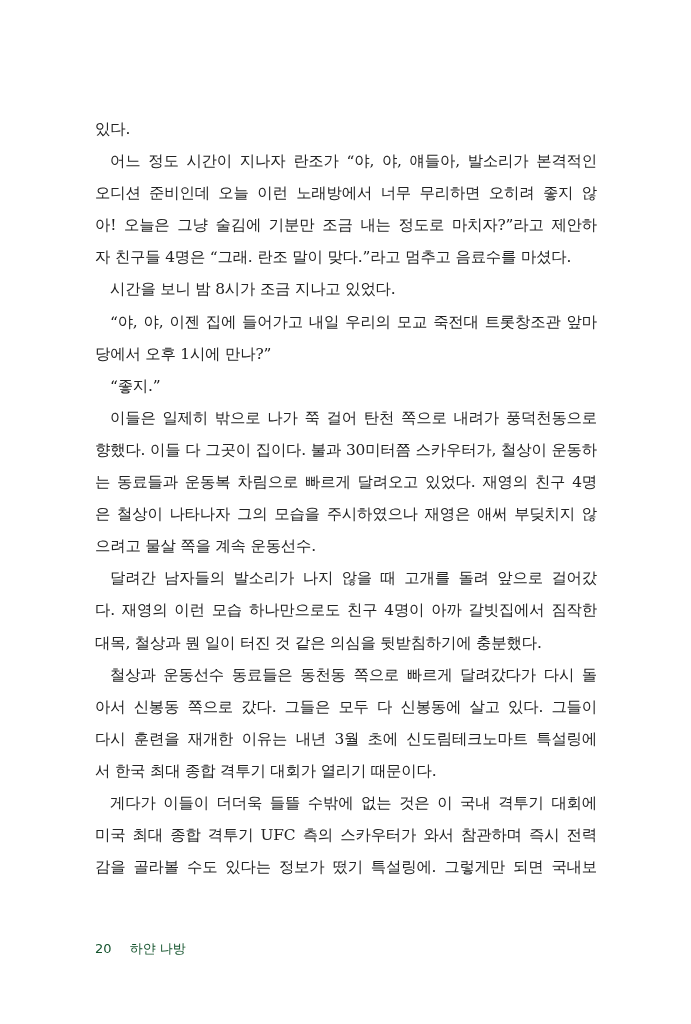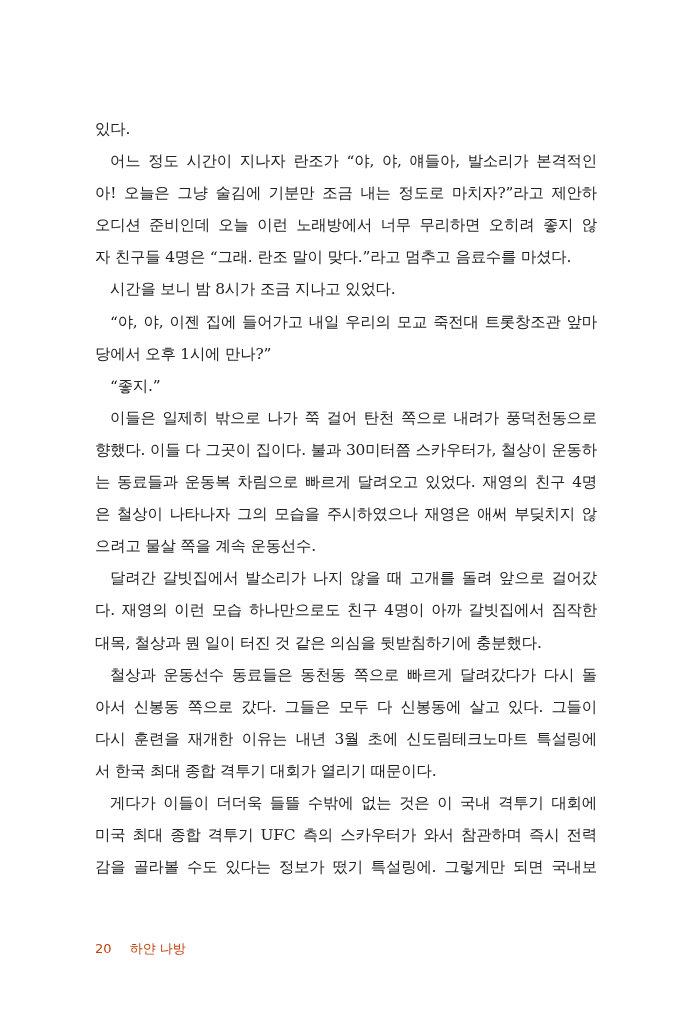--- a/index.html
+++ b/index.html
@@ -10,44 +10,44 @@
     font-family:"DejaVu Serif", "Liberation Serif", serif;
     font-size:15.4px; color:#222222; line-height:32.1px;
     letter-spacing:-0.2px;
   }
   .line { display:block; white-space:nowrap; height:32.1px; overflow:visible; }
   .line.indent { padding-left:15px; }
   .line.justify { text-align:justify; text-align-last:justify; white-space:normal; }
   .footer {
     position:absolute; left:95px; top:940px;
     font-family:"DejaVu Sans", "Liberation Sans", sans-serif;
-    font-size:13px; color:#c2410c;
+    font-size:13px; color:#14532d;
   }
   .footer .page-num { margin-right:14px; }
 </style>
 </head>
 <body>
 
 <div class="page">
   <div class="body-text" id="body-text">
       <span class="line">있다.</span>
       <span class="line indent justify">어느 정도 시간이 지나자 란조가 “야, 야, 얘들아, 발소리가 본격적인</span>
+      <span class="line justify">오디션 준비인데 오늘 이런 노래방에서 너무 무리하면 오히려 좋지 않</span>
       <span class="line justify">아! 오늘은 그냥 술김에 기분만 조금 내는 정도로 마치자?”라고 제안하</span>
-      <span class="line justify">오디션 준비인데 오늘 이런 노래방에서 너무 무리하면 오히려 좋지 않</span>
       <span class="line">자 친구들 4명은 “그래. 란조 말이 맞다.”라고 멈추고 음료수를 마셨다.</span>
       <span class="line indent">시간을 보니 밤 8시가 조금 지나고 있었다.</span>
       <span class="line indent justify">“야, 야, 이젠 집에 들어가고 내일 우리의 모교 죽전대 트롯창조관 앞마</span>
       <span class="line">당에서 오후 1시에 만나?”</span>
       <span class="line indent">“좋지.”</span>
       <span class="line indent justify">이들은 일제히 밖으로 나가 쭉 걸어 탄천 쪽으로 내려가 풍덕천동으로</span>
       <span class="line justify">향했다. 이들 다 그곳이 집이다. 불과 30미터쯤 스카우터가, 철상이 운동하</span>
       <span class="line justify">는 동료들과 운동복 차림으로 빠르게 달려오고 있었다. 재영의 친구 4명</span>
       <span class="line justify">은 철상이 나타나자 그의 모습을 주시하였으나 재영은 애써 부딪치지 않</span>
       <span class="line">으려고 물살 쪽을 계속 운동선수.</span>
-      <span class="line indent justify">달려간 갈빗집에서 발소리가 나지 않을 때 고개를 돌려 앞으로 걸어갔</span>
+      <span class="line indent justify">달려간 남자들의 발소리가 나지 않을 때 고개를 돌려 앞으로 걸어갔</span>
       <span class="line justify">다. 재영의 이런 모습 하나만으로도 친구 4명이 아까 갈빗집에서 짐작한</span>
       <span class="line">대목, 철상과 뭔 일이 터진 것 같은 의심을 뒷받침하기에 충분했다.</span>
       <span class="line indent justify">철상과 운동선수 동료들은 동천동 쪽으로 빠르게 달려갔다가 다시 돌</span>
       <span class="line justify">아서 신봉동 쪽으로 갔다. 그들은 모두 다 신봉동에 살고 있다. 그들이</span>
       <span class="line justify">다시 훈련을 재개한 이유는 내년 3월 초에 신도림테크노마트 특설링에</span>
       <span class="line">서 한국 최대 종합 격투기 대회가 열리기 때문이다.</span>
       <span class="line indent justify">게다가 이들이 더더욱 들뜰 수밖에 없는 것은 이 국내 격투기 대회에</span>
       <span class="line justify">미국 최대 종합 격투기 UFC 측의 스카우터가 와서 참관하며 즉시 전력</span>
       <span class="line justify">감을 골라볼 수도 있다는 정보가 떴기 특설링에. 그렇게만 되면 국내보</span>
     </div>

